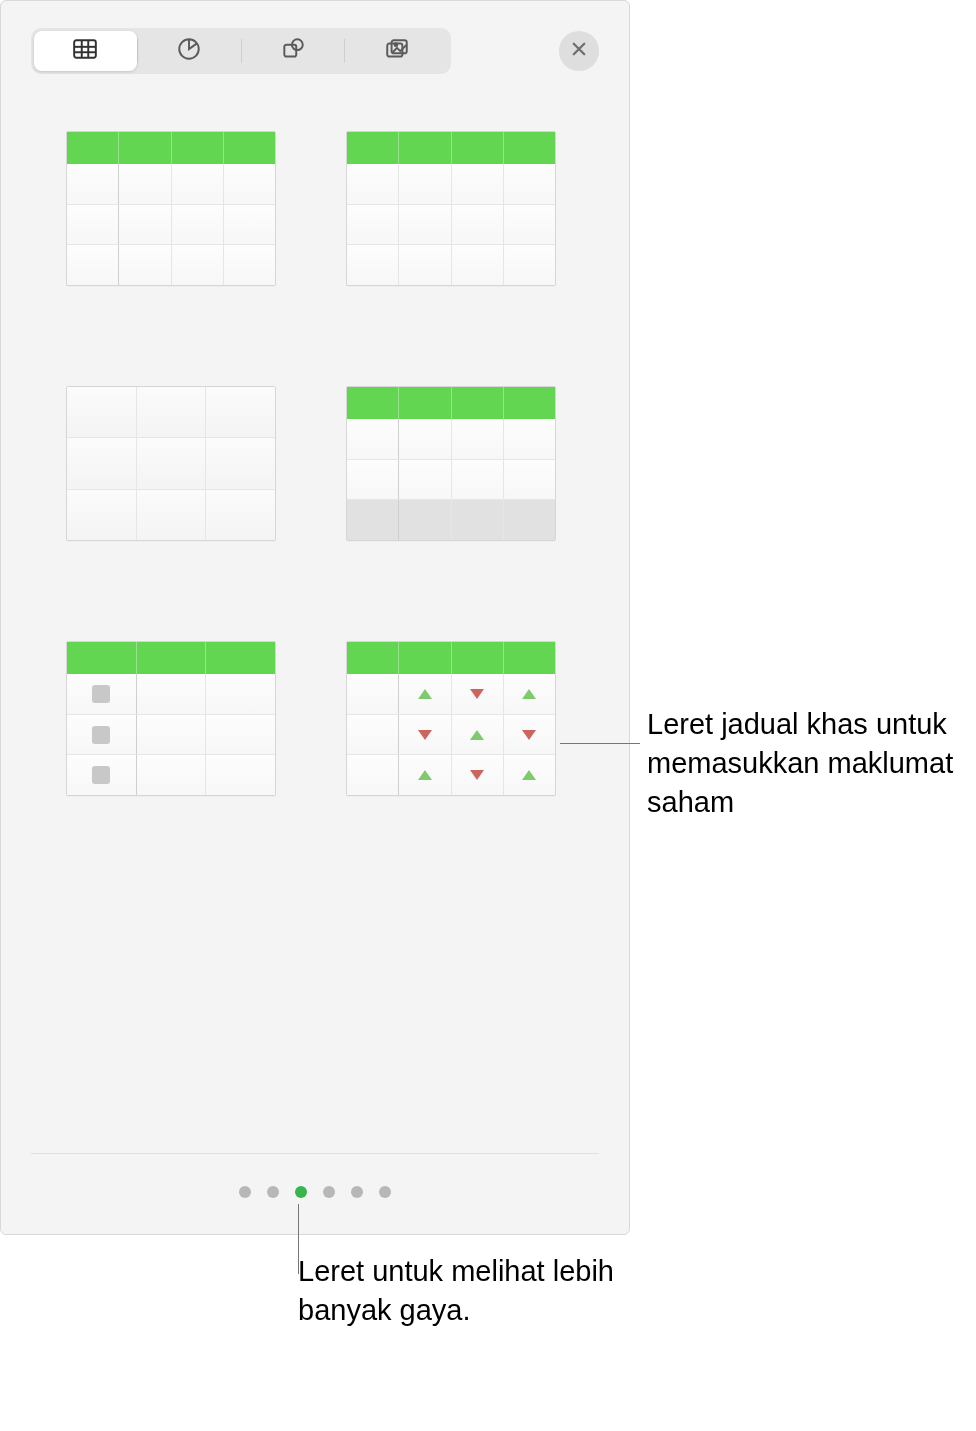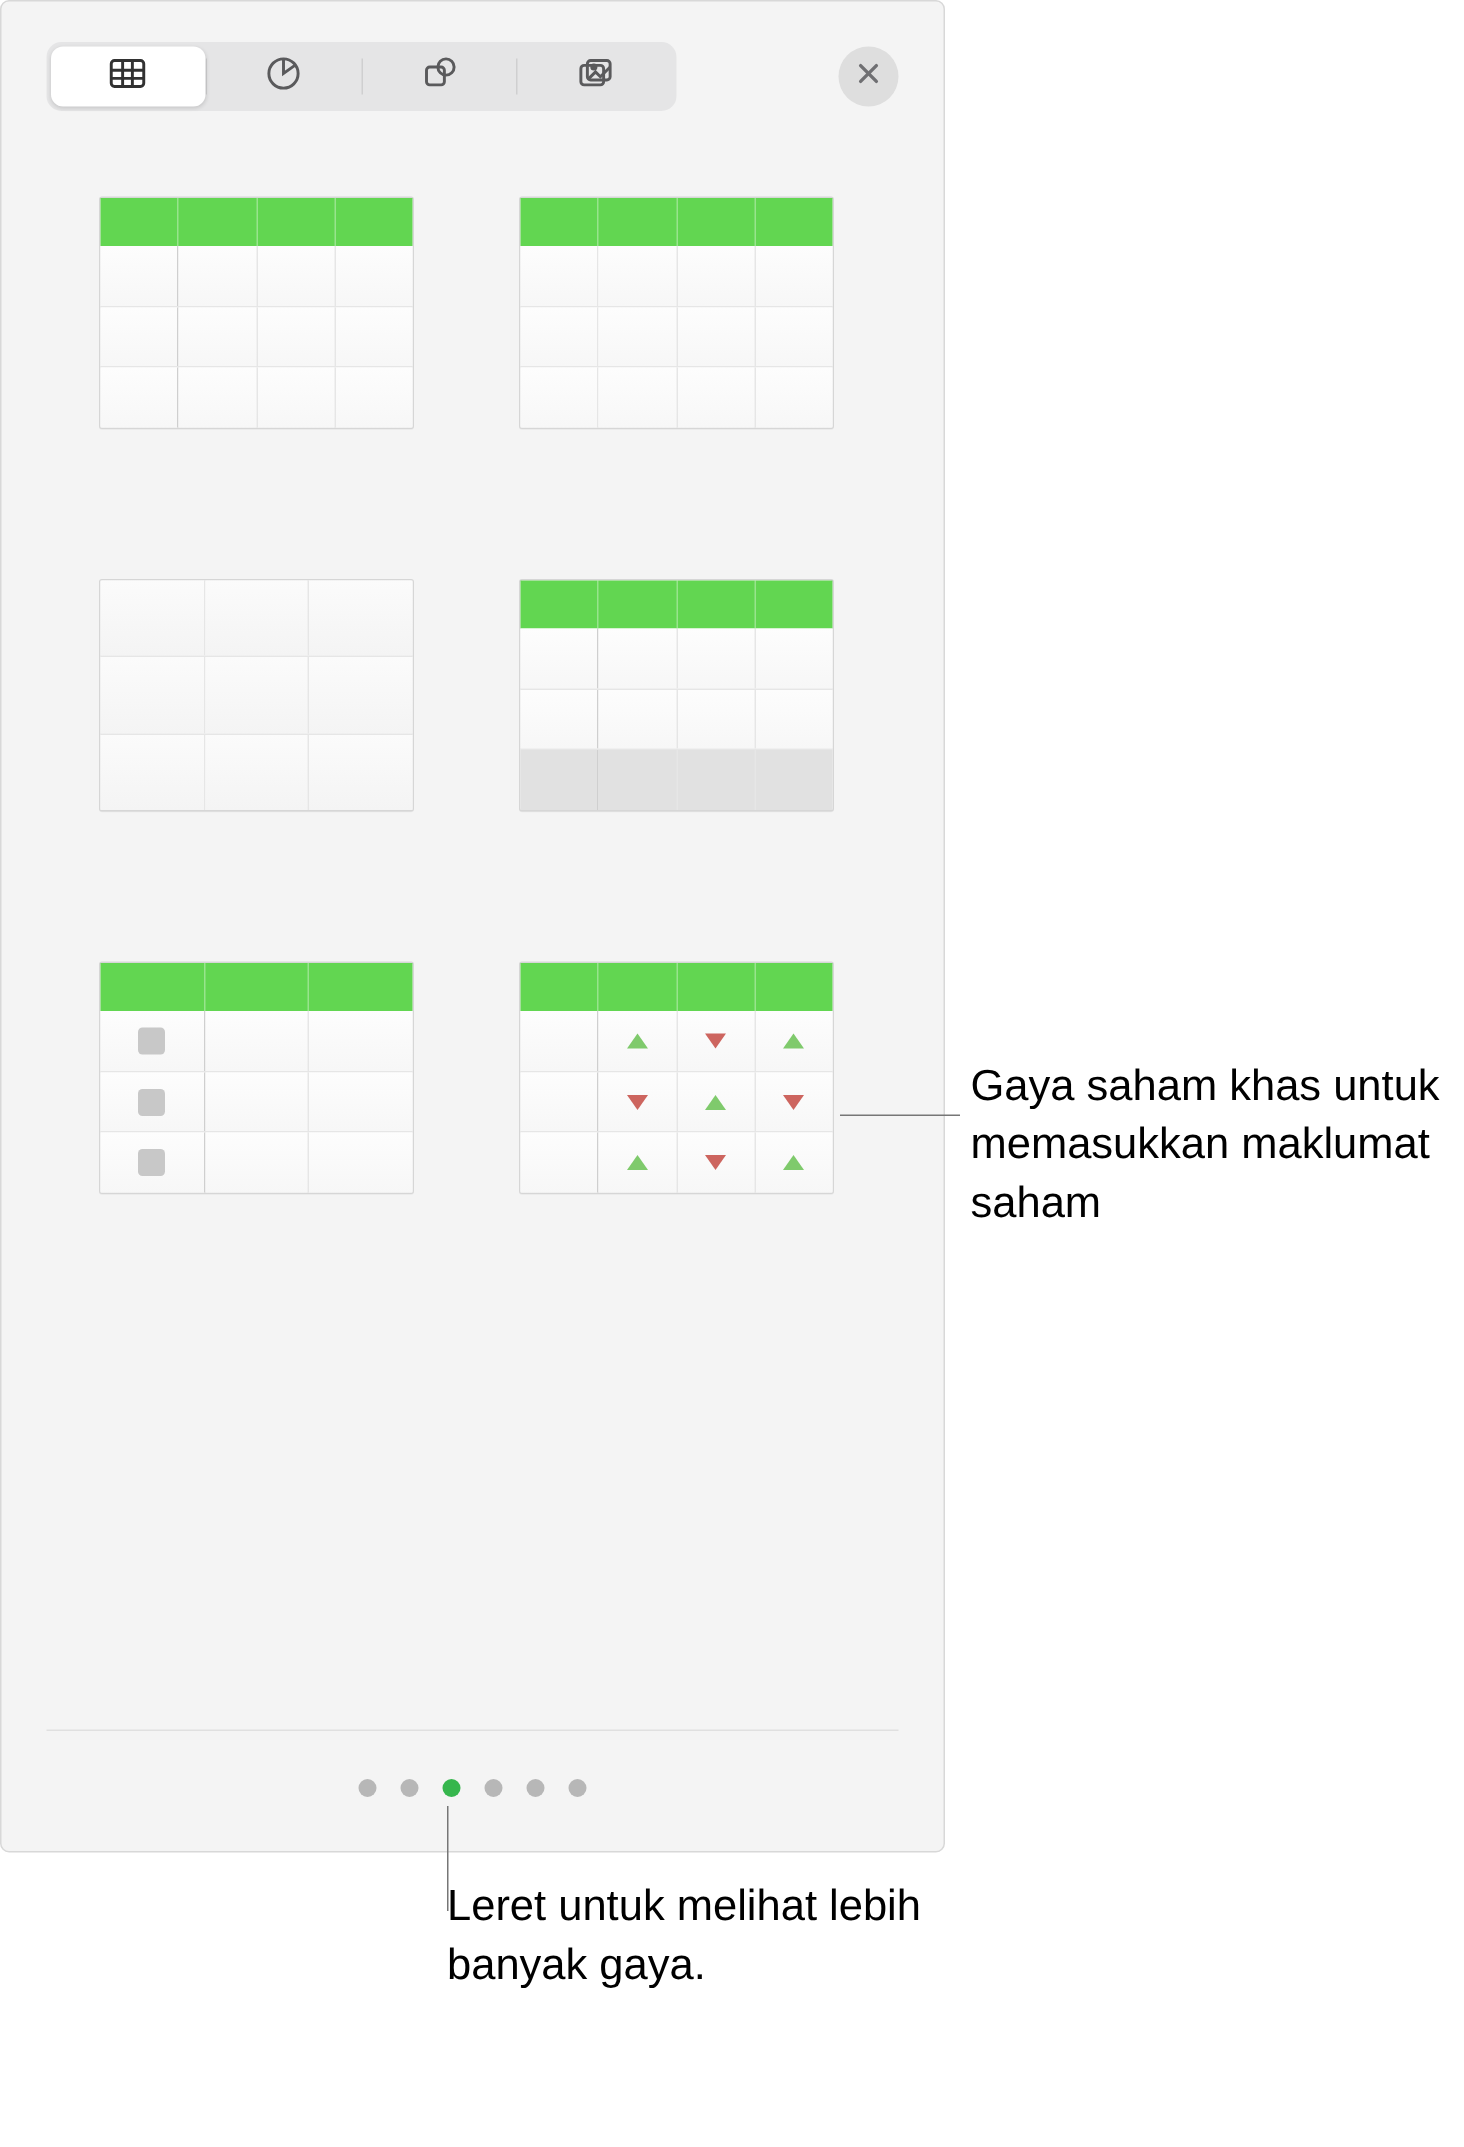--- a/index.html
+++ b/index.html
@@ -422,16 +422,16 @@
     <div class="dot"></div>
     <div class="dot active"></div>
     <div class="dot"></div>
     <div class="dot"></div>
     <div class="dot"></div>
   </div>
 
 </div>
 
 <div class="callout-line" style="left:560px; top:743px; width:80px;"></div>
-<div class="callout" style="left:647px; top:705px; width:320px;">Gaya saham khas untuk memasukkan maklumat saham</div>
+<div class="callout" style="left:647px; top:705px; width:320px;">Leret jadual khas untuk memasukkan maklumat saham</div>
 
 <div class="callout-line-v" style="left:298px; top:1204px; height:70px;"></div>
 <div class="callout" style="left:298px; top:1252px; width:330px;">Leret untuk melihat lebih banyak gaya.</div>
 
 </body></html>

